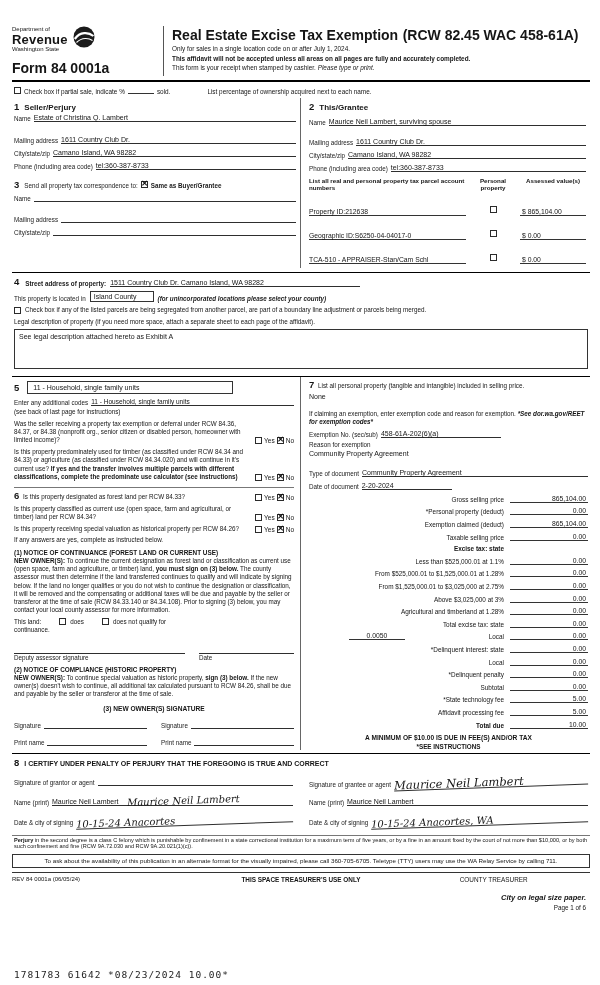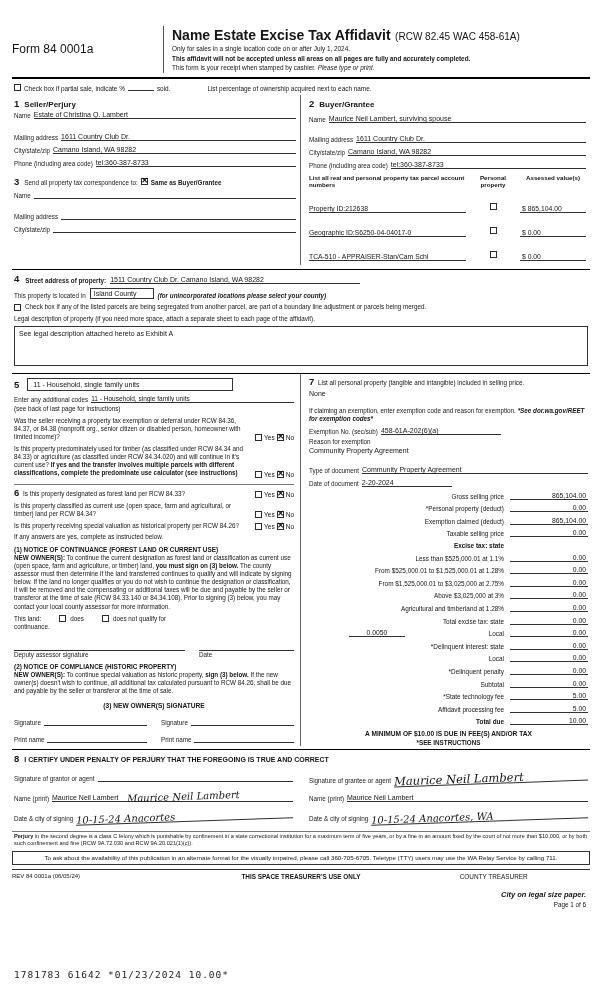--- a/index.html
+++ b/index.html
@@ -14,24 +14,24 @@
   .val{font-size:7px}
   .cb{display:inline-block;width:7px;height:7px;border:1px solid #2b2b2b;position:relative;flex:none;vertical-align:-1px;background:#fff}
   .cb.on::after{content:"✕";position:absolute;left:-0.5px;top:-2px;font-size:8px;line-height:8px;font-weight:700;color:#111}
   .secnum{font-weight:bold;font-size:9.5px;margin-right:2px;flex:none}
   
   .hdr{display:flex;border-bottom:2px solid #000;padding-bottom:4px}
   .hdr-left{width:152px;border-right:1px solid #555;padding-right:6px}
   .logo-row{display:flex;gap:5px;align-items:flex-start}
   .dept1,.dept3{font-size:6px;line-height:7px}
   .dept2{font-size:13px;font-weight:bold;line-height:13px;letter-spacing:.2px}
-  .formnum{font-size:12px;font-weight:normal;margin-top:16px}
+  .formnum{font-size:14px;font-weight:bold;margin-top:7px}
   .hdr-right{flex:1;padding-left:8px}
   .title{font-size:14px;font-weight:bold}
-  .titleref{font-size:10px;font-weight:normal}
+  .titleref{font-size:14px;font-weight:bold}
   .note{font-size:6.4px;line-height:8.6px;margin-top:1px}
   
   .psale{display:flex;align-items:baseline;gap:3px;font-size:6.4px;padding:4px 0 3px 2px}
   .psale .blank{width:26px;height:8px;border-bottom:1px solid #333}
   .psale .rightnote{margin-left:34px}
   
   .cols{display:flex}
   .cols>.c{padding:1px 4px 4px 2px}
   .cols>.c.l{width:288px}
   .cols>.c.r{flex:1;border-left:1px solid #666;padding-left:8px}
@@ -92,25 +92,39 @@
   .pageno{text-align:right;font-size:6.3px;margin-top:2px;padding-right:4px}
   .stamp{position:absolute;left:14px;bottom:5px;font-family:"DejaVu Sans Mono",monospace;font-size:9.5px;letter-spacing:1px;color:#222}
 </style>
 </head>
 <body>
 
 <div class="page">
 
   <header class="hdr">
     <div class="hdr-left">
+      <div class="logo-row">
+        <div>
+          <div class="dept1">Department of</div>
+          <div class="dept2">Revenue</div>
+          <div class="dept3">Washington State</div>
+        </div>
+        <span>
+          <svg width="22" height="22" viewBox="0 0 22 22">
+            <circle cx="11" cy="11" r="10.5" fill="#1b1b1b"></circle>
+            <path d="M1.8 13 C7 5.5,15.5 6,20.4 10" stroke="#fff" stroke-width="2.2" fill="none"></path>
+            <path d="M3.5 16.5 C9 11,16 12,19.5 14.5" stroke="#fff" stroke-width="1.1" fill="none"></path>
+          </svg>
+        </span>
+      </div>
       <div class="formnum">Form 84 0001a</div>
     </div>
     <div class="hdr-right">
       <div>
-        <span class="title">Name Estate Excise Tax Affidavit</span>
+        <span class="title">Real Estate Excise Tax Exemption</span>
         <span class="titleref">(RCW 82.45 WAC 458-61A)</span>
       </div>
       <div class="note">Only for sales in a single location code on or after July 1, 2024.</div>
       <div class="note b">This affidavit will not be accepted unless all areas on all pages are fully and accurately completed.</div>
       <div class="note"><span>This form is your receipt when stamped by cashier.</span> <span class="i">Please type or print.</span></div>
     </div>
   </header>
 
   <div class="psale">
     <span class="cb"></span>
@@ -139,21 +153,21 @@
         <span class="u grow val">Camano Island, WA 98282</span>
       </div>
       <div class="field" style="margin-top:5px">
         <span class="lbl">Phone (including area code)</span>
         <span class="u grow val">tel:360-387-8733</span>
       </div>
     </section>
     <section class="c r">
       <div class="sechead">
         <span class="secnum">2</span>
-        <span class="sectitle">Buyer/Grantee</span>
+        <span class="sectitle">This/Grantee</span>
       </div>
       <div class="field" style="margin-top:6px">
         <span class="lbl">Name</span>
         <span class="u grow val">Maurice Neil Lambert, surviving spouse</span>
       </div>
       <div class="field" style="margin-top:12px">
         <span class="lbl">Mailing address</span>
         <span class="u grow val">1611 Country Club Dr.</span>
       </div>
       <div class="field" style="margin-top:5px">
@@ -506,15 +520,15 @@
   </div>
   <div class="altbox">To ask about the availability of this publication in an alternate format for the visually impaired, please call 360-705-6705. Teletype (TTY) users may use the WA Relay Service by calling 711.</div>
 
   <div class="footrow">
     <span>REV 84 0001a (06/05/24)</span>
     <span class="mid">THIS SPACE TREASURER'S USE ONLY</span>
     <span class="rgt">COUNTY TREASURER</span>
   </div>
   <div class="printnote">City on legal size paper.</div>
   <div class="pageno">Page 1 of 6</div>
-  <div class="stamp">1781783  61642  *01/23/2024  10.00*</div>
+  <div class="stamp">1781783  61642  *08/23/2024  10.00*</div>
 
 </div>
 
 </body></html>

